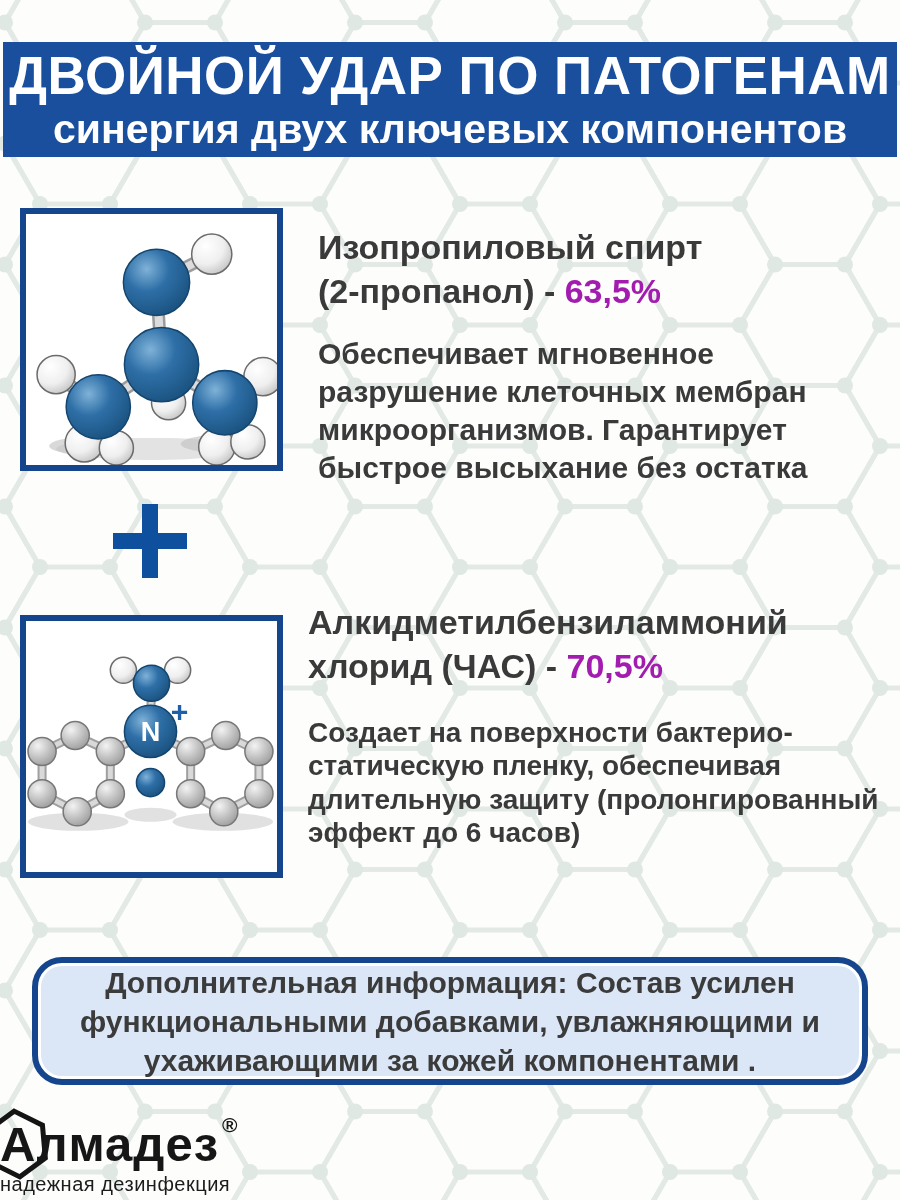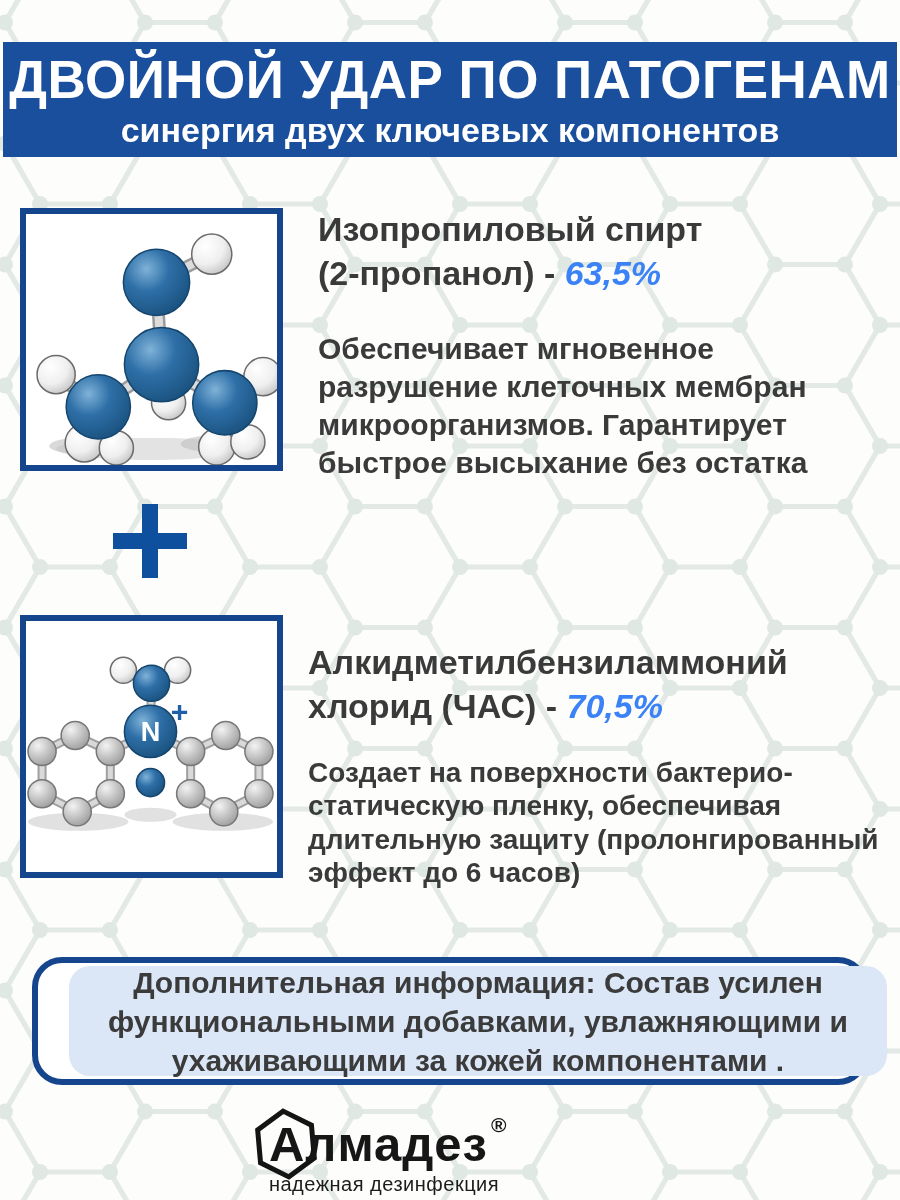--- a/index.html
+++ b/index.html
@@ -9,59 +9,59 @@
   }
   .bg-pattern { position:absolute; left:0; top:0; z-index:0; }
 
   
   .banner {
     position:absolute; left:3px; top:42px; width:894px; height:115px;
     background:#1a4f9d; color:#ffffff; z-index:2;
     display:flex; flex-direction:column; justify-content:center; align-items:center; gap:7px;
   }
   .banner-title { font-size:53px; font-weight:bold; line-height:1; letter-spacing:.5px; white-space:nowrap; }
-  .banner-sub   { font-size:34px; font-weight:bold; line-height:1; white-space:nowrap; }
+  .banner-sub   { font-size:41px; font-weight:bold; line-height:1; white-space:nowrap; }
 
   
   .mol-box {
     position:absolute; left:20px; width:263px; height:263px; box-sizing:border-box;
     background:#ffffff; border:6px solid #15458c; z-index:2;
   }
   #mol-box-1 { top:208px; }
   #mol-box-2 { top:615px; }
 
   
   .plus { position:absolute; left:113px; top:504px; width:74px; height:74px; z-index:2; }
   .plus::before { content:""; position:absolute; left:0; top:29px; width:74px; height:16px; background:#0e4f9e; }
   .plus::after  { content:""; position:absolute; left:29px; top:0; width:16px; height:74px; background:#0e4f9e; }
 
   
   .sec { position:absolute; z-index:2; }
-  #sec-1 { left:318px; top:208px; width:575px; }
-  #sec-2 { left:308px; top:641px; width:585px; }
+  #sec-1 { left:318px; top:226px; width:575px; }
+  #sec-2 { left:308px; top:601px; width:585px; }
   .sec-title { font-size:34px; font-weight:bold; color:#3a3a3a; line-height:1.28; }
   .sec-title .main { white-space:pre-line; }
-  .sec-title .pct { color:#3b82f6;font-style:italic; }
+  .sec-title .pct { color:#a21caf; }
   .sec-desc { font-weight:bold; color:#3a3a3a; white-space:pre-line; }
-  #sec-1 .sec-desc { font-size:30px; line-height:1.27; margin-top:35px; }
+  #sec-1 .sec-desc { font-size:30px; line-height:1.27; margin-top:22px; }
   #sec-2 .sec-desc { font-size:28px; line-height:1.19; margin-top:28px; }
 
   
   .info {
     position:absolute; left:32px; top:957px; width:836px; height:128px; box-sizing:border-box;
     background:#ffffff; border:6px solid #15458c; border-radius:30px; padding:3px; z-index:2;
   }
   .info-inner {
     width:100%; height:100%; box-sizing:border-box; background:#dbe7f6; border-radius:21px;
     display:flex; align-items:center; justify-content:center; text-align:center;
-    font-size:30px; font-weight:bold; color:#3b3b3b; line-height:1.3; white-space:pre-line;margin-left:28px;
-  }
-
-  
-  .logo { position:absolute; left:0; top:1116px; width:776px; display:flex; justify-content:center; z-index:2; }
+    font-size:30px; font-weight:bold; color:#3b3b3b; line-height:1.3; white-space:pre-line;
+  }
+
+  
+  .logo { position:absolute; left:0; top:1116px; width:776px; display:flex; z-index:2; }
   .logo-col { display:flex; flex-direction:column; }
   .logo-row { position:relative; display:flex; align-items:flex-start; }
   .logo-hex { position:absolute; left:-14px; top:-8px; }
   .brand { font-size:49px; font-weight:bold; color:#161616; line-height:1.15; letter-spacing:1px; position:relative; }
   .reg   { font-size:21px; font-weight:bold; color:#161616; margin-left:3px; margin-top:-3px; }
   .tagline { font-size:20px; color:#1c1c1c; margin-top:1px; align-self:flex-end; margin-right:8px; letter-spacing:.5px; }
 </style>
 </head>
 <body>
 

